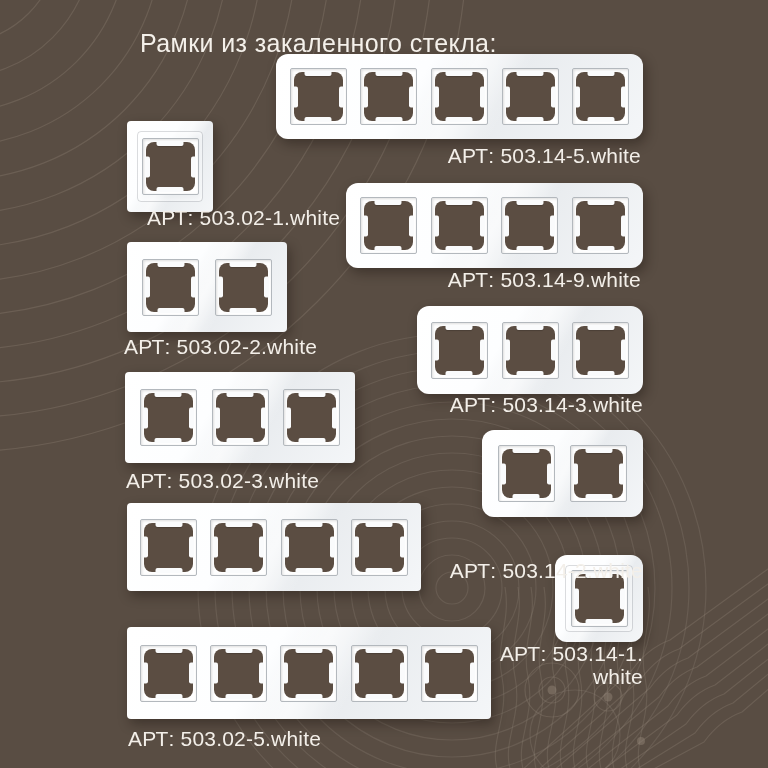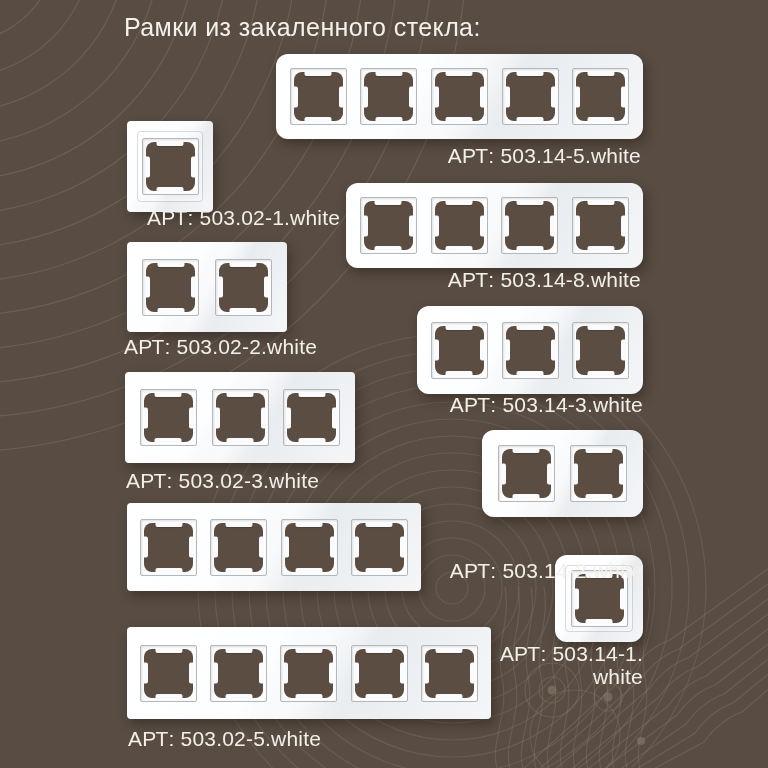--- a/index.html
+++ b/index.html
@@ -15,21 +15,21 @@
     overflow:hidden;
   }
   #contours{
     position:absolute; left:0; top:0;
     width:768px; height:768px;
     display:block;
   }
   .page-title{
     position:absolute;
     left:124px; top:13px;
-    margin:0;
+    margin:16px;
     font-size:25px;
     font-weight:400;
     letter-spacing:0.4px;
     color:#f4f0ea;
     white-space:nowrap;
     z-index:3;
   }
   #products{ position:absolute; inset:0; z-index:2; }
 
   
@@ -365,21 +365,21 @@
         </div>
         <div class="op">
           <div class="op-in">
             <i class="t t-top"></i>
             <i class="t t-bot"></i>
             <i class="t t-left"></i>
             <i class="t t-right"></i>
           </div>
         </div>
       </div>
-      <div class="plabel" style="top: 268px; right: 127px; text-align: right;">АРТ: 503.14-8.white</div>
+      <div class="plabel" style="top: 268px; right: 127px; text-align: right;">АРТ: 503.14-9.white</div>
       <div class="frame rounded" style="left: 417px; top: 306px; width: 226px; height: 88px;">
         <div class="op">
           <div class="op-in">
             <i class="t t-top"></i>
             <i class="t t-bot"></i>
             <i class="t t-left"></i>
             <i class="t t-right"></i>
           </div>
         </div>
         <div class="op">

